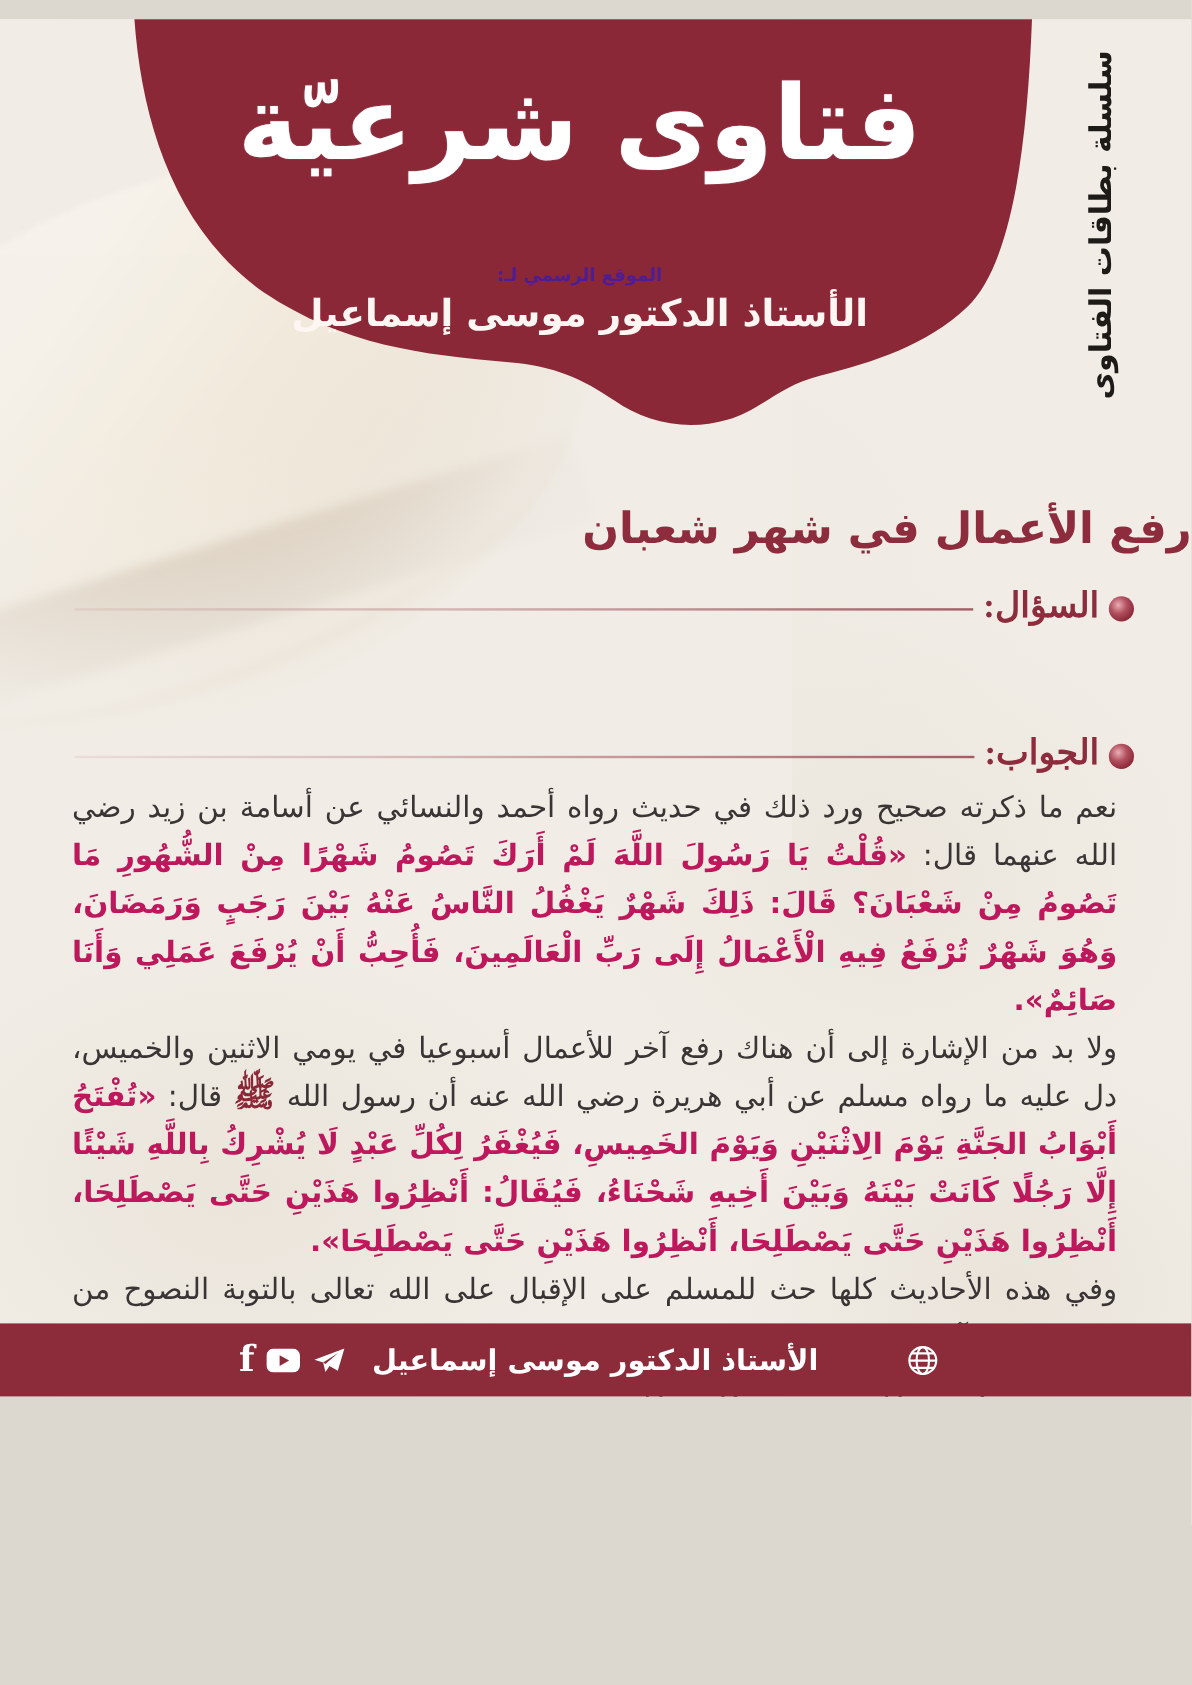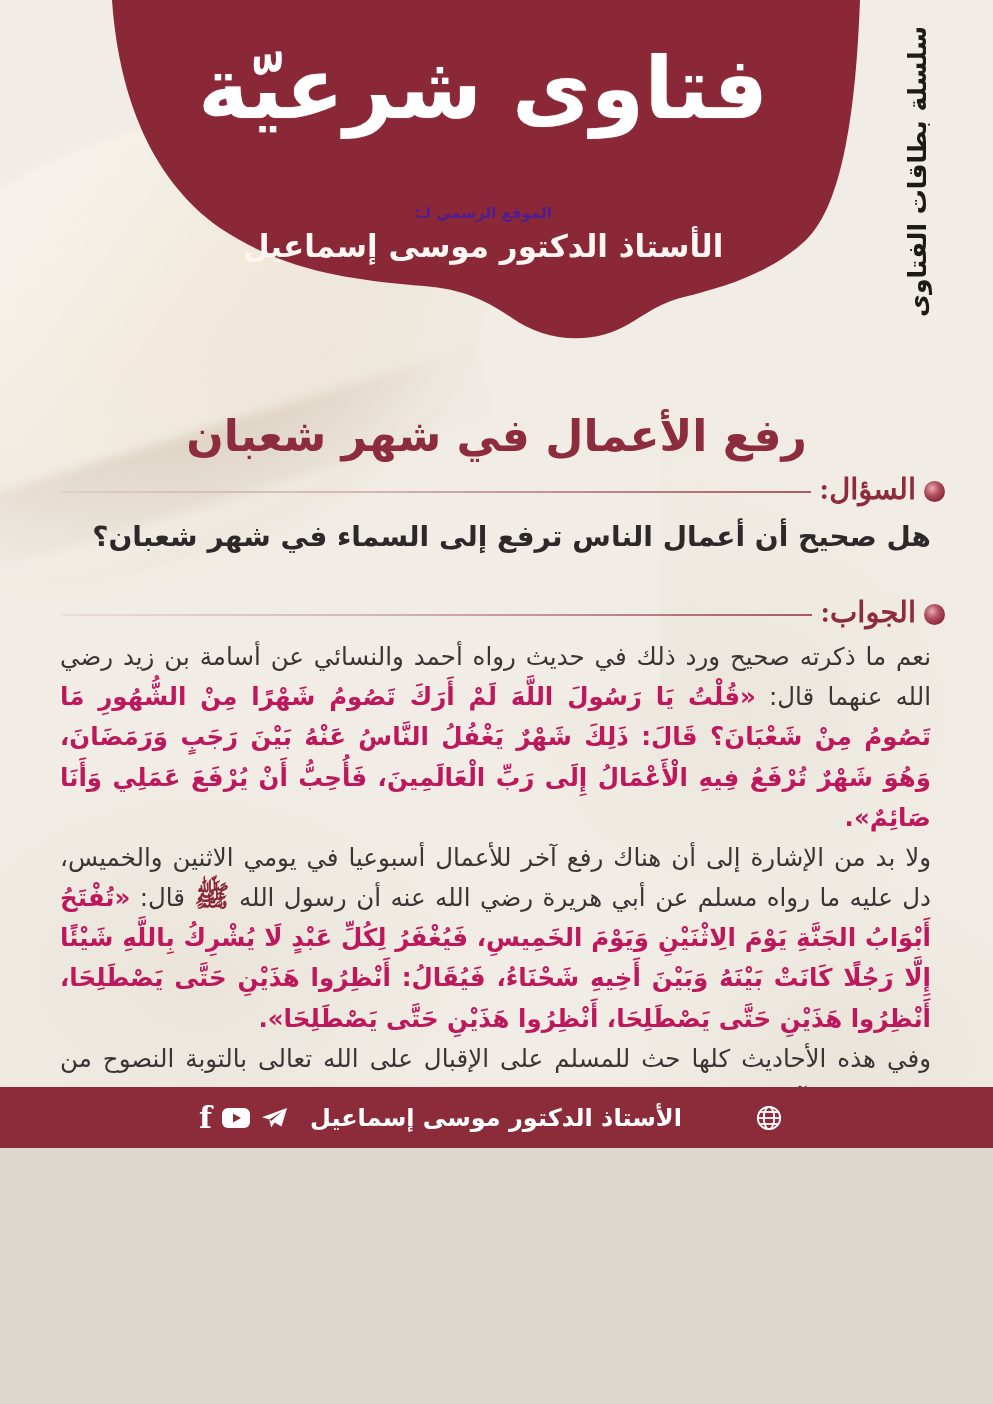--- a/index.html
+++ b/index.html
@@ -1,19 +1,19 @@
 <!DOCTYPE html>
 <html lang="ar" dir="rtl"><head>
 <meta charset="utf-8">
 <style>
   html,body{margin:0;padding:0;background:#dcd8d0;}
   .page{
     position:relative;
     width:993px;height:1148px;
-    margin:0 auto;
+    margin:16px auto;
     background:#f1ede6;
     overflow:hidden;
     font-family:"DejaVu Sans",sans-serif;
     direction:rtl;
   }
   
   .page::before{
     content:"";position:absolute;inset:0;pointer-events:none;
     background:
       radial-gradient(ellipse 40% 30% at 75% 62%, rgba(205,190,165,.14), transparent 70%),
@@ -61,21 +61,21 @@
   }
   
   .series-title{
     position:absolute;top:146px;left:783px;width:270px;height:30px;
     transform:rotate(-90deg);
     font-size:25px;font-weight:bold;color:#1d1a18;text-align:center;white-space:nowrap;
   }
   
   .article-title{
     position:absolute;top:381px;right:0;left:0;
-    text-align:center;font-size:44px;font-weight:bold;color:#8d2c3c;
+    text-align:right;font-size:36px;font-weight:bold;color:#8d2c3c;
   }
   .section-row{
     position:absolute;right:48px;left:62px;height:34px;
     display:flex;align-items:center;gap:8px;font-family:Liberation Serif, serif;
   }
   .row-question{top:474px;}
   .row-answer{top:597px;text-align:right;}
   .section-bullet{
     width:21px;height:21px;border-radius:50%;flex:0 0 auto;
     background:radial-gradient(circle at 38% 35%, #e9aeb4 0%, #b14f5e 38%, #8b2838 75%);
@@ -147,21 +147,20 @@
 
   <div class="series-title">سلسلة بطاقات الفتاوى</div>
 
   <h1 class="article-title">رفع الأعمال في شهر شعبان</h1>
 
   <div class="section-row row-question">
     <span class="section-bullet"></span>
     <span class="section-label">السؤال:</span>
     <span class="section-rule"></span>
   </div>
-  <div class="question-text">هل صحيح أن أعمال الناس ترفع إلى السماء في شهر شعبان؟</div>
 
   <div class="section-row row-answer">
     <span class="section-bullet"></span>
     <span class="section-label">الجواب:</span>
     <span class="section-rule"></span>
   </div>
   <div class="answer-body">
       <p class="answer-para"><span class="run-normal">نعم ما ذكرته صحيح ورد ذلك في حديث رواه أحمد والنسائي عن أسامة بن زيد رضي الله عنهما قال: </span><span class="run-quote">«قُلْتُ يَا رَسُولَ اللَّهَ لَمْ أَرَكَ تَصُومُ شَهْرًا مِنْ الشُّهُورِ مَا تَصُومُ مِنْ شَعْبَانَ؟ قَالَ: ذَلِكَ شَهْرٌ يَغْفُلُ النَّاسُ عَنْهُ بَيْنَ رَجَبٍ وَرَمَضَانَ، وَهُوَ شَهْرٌ تُرْفَعُ فِيهِ الْأَعْمَالُ إِلَى رَبِّ الْعَالَمِينَ، فَأُحِبُّ أَنْ يُرْفَعَ عَمَلِي وَأَنَا صَائِمٌ».</span></p>
       <p class="answer-para"><span class="run-normal">ولا بد من الإشارة إلى أن هناك رفع آخر للأعمال أسبوعيا في يومي الاثنين والخميس، دل عليه ما رواه مسلم عن أبي هريرة رضي الله عنه أن رسول الله </span><span class="run-saw">ﷺ</span><span class="run-normal"> قال: </span><span class="run-quote">«تُفْتَحُ أَبْوَابُ الجَنَّةِ يَوْمَ الِاثْنَيْنِ وَيَوْمَ الخَمِيسِ، فَيُغْفَرُ لِكُلِّ عَبْدٍ لَا يُشْرِكُ بِاللَّهِ شَيْئًا إِلَّا رَجُلًا كَانَتْ بَيْنَهُ وَبَيْنَ أَخِيهِ شَحْنَاءُ، فَيُقَالُ: أَنْظِرُوا هَذَيْنِ حَتَّى يَصْطَلِحَا، أَنْظِرُوا هَذَيْنِ حَتَّى يَصْطَلِحَا، أَنْظِرُوا هَذَيْنِ حَتَّى يَصْطَلِحَا».</span></p>
       <p class="answer-para"><span class="run-normal">وفي هذه الأحاديث كلها حث للمسلم على الإقبال على الله تعالى بالتوبة النصوح من المعاصي والآثام، وترغيب في الطاعة، وتحريض على إصلاح ذات البين، حتى يكون زكي القلب طاهر الباطن طيب الأخلاق حسن المعاملة.</span></p>

